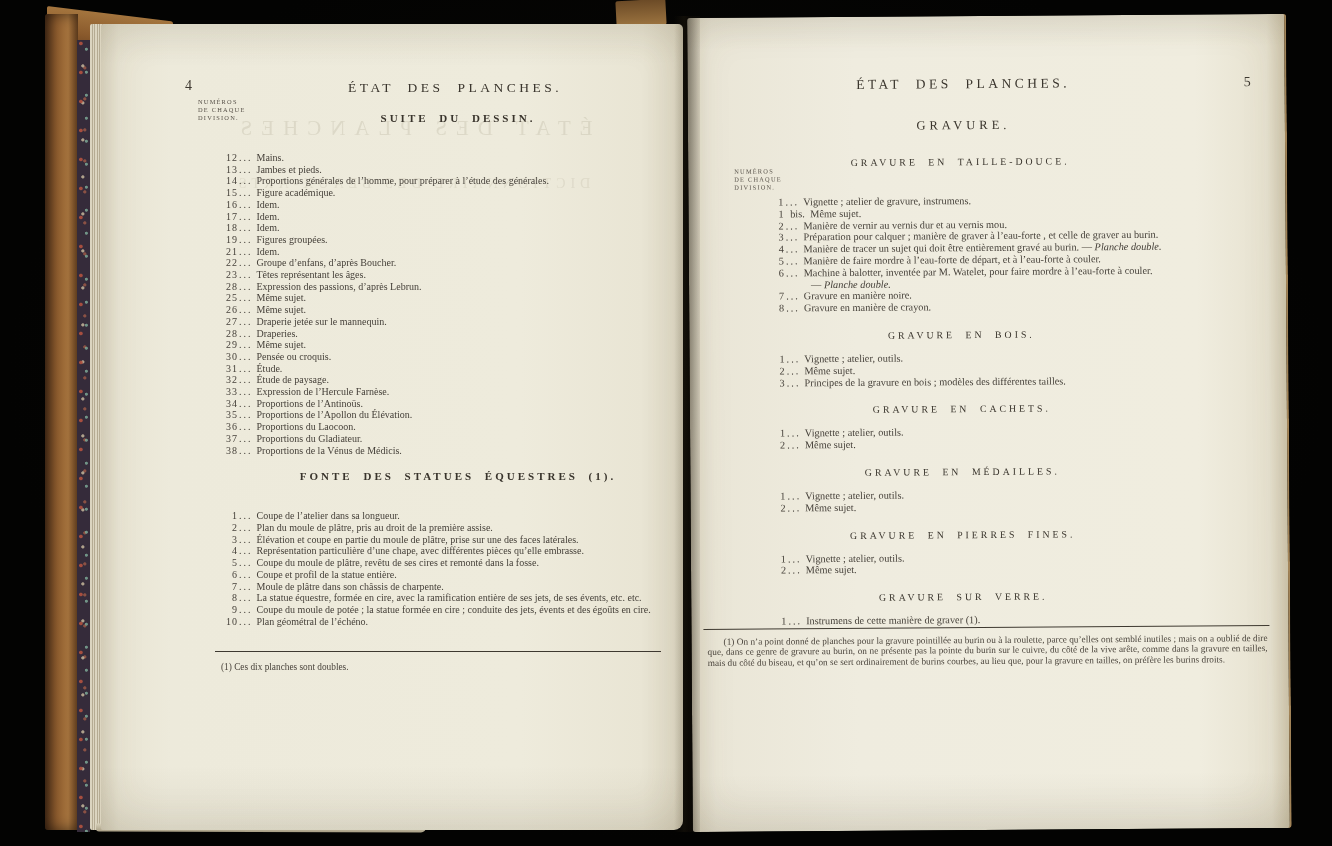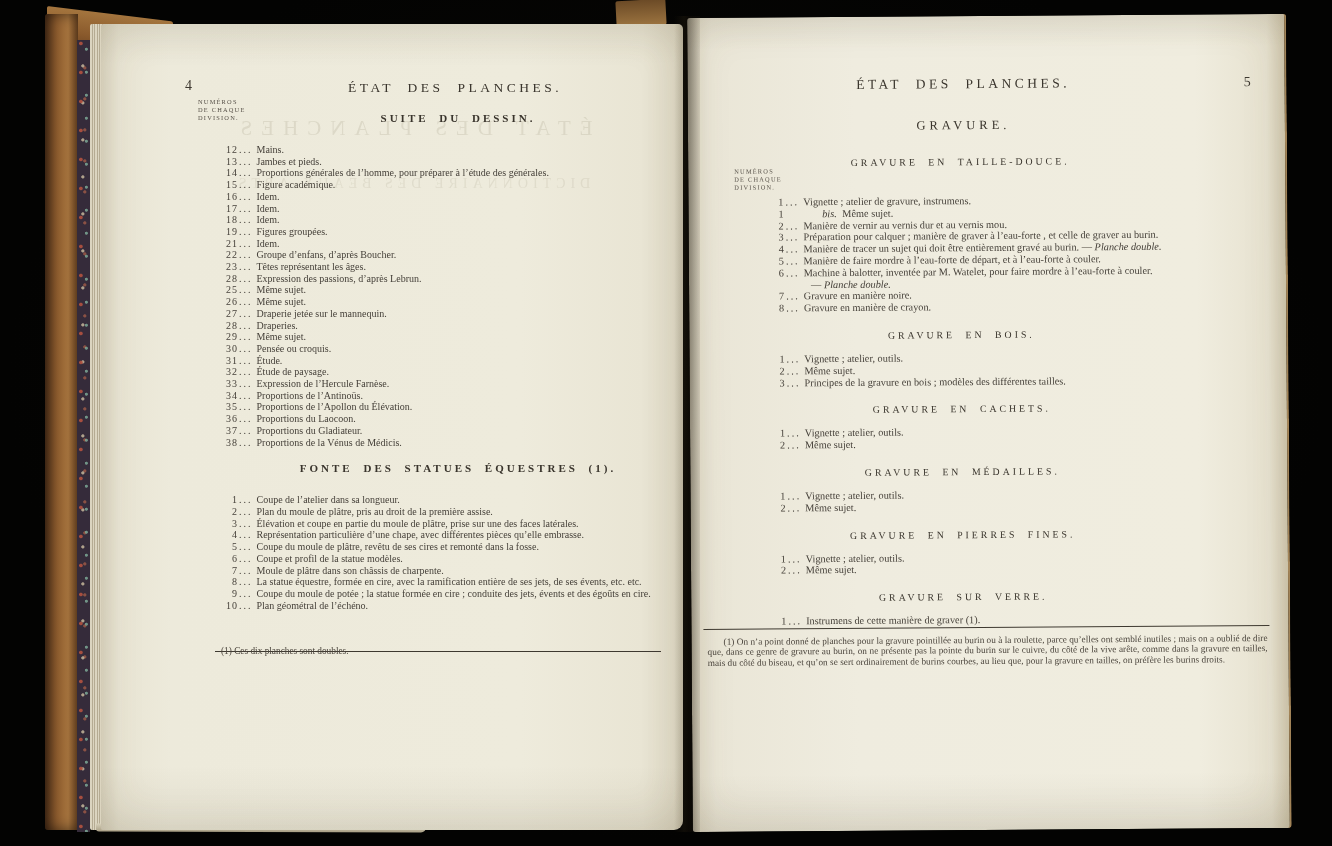--- a/index.html
+++ b/index.html
@@ -48,43 +48,43 @@
   .sections{position:absolute;}
   .section-heading{text-align:center;font-size:11px;letter-spacing:3px;word-spacing:5px;
       color:#39342c;margin:14px 0 12px;}
   .sec:first-child .section-heading{margin-top:0;}
   .main-heading{position:absolute;left:0;right:0;text-align:center;font-size:12.5px;
       letter-spacing:4px;color:#39342c;}
   .list{font-size:10px;line-height:11.7px;color:#46413a;}
   .item{padding-left:64px;text-indent:-52px;}
   .num{display:inline-block;width:26px;text-align:right;letter-spacing:1px;}
   .dots{letter-spacing:2px;padding:0 4px 0 1px;}
-  .bis{font-style:italic;padding:0 3px;margin-left:32px;}
+  .bis{padding:0 3px;}
   .pl{}
   .rule{position:absolute;border-top:1.6px solid #3e3930;}
   .footnote{position:absolute;font-size:9.3px;color:#4a443c;line-height:10.4px;}
   
   .page-left .running-title{top:56px;padding-left:126px;}
   .page-left .pagenum{left:84px;top:54px;}
   .page-left .margin-note{left:97px;top:74px;}
   .page-left .sections{left:99px;top:88px;width:468px;}
   .page-left .section-heading{padding-left:48px;font-weight:bold;}
-  .page-left .list{margin-top:20px;}
+  .page-left .list{margin-top:28px;}
   
   .page-right .running-title{top:60px;padding-right:46px;}
   .page-right .pagenum{right:34px;top:60px;}
   .page-right .main-heading{top:102px;padding-right:46px;}
   .page-right .margin-note{left:46px;top:150px;}
   .page-right .sections{left:58px;top:140px;width:524px;}
   .page-right .section-heading{padding-right:96px;font-size:9.8px;}
   .page-right .list{margin-top:10px;font-size:10.3px;line-height:11.8px;}
   .page-right .sec:first-child .list{margin-top:28px;}
   .page-right .section-heading{margin-top:16px;}
   .rp-footnote{left:16px;top:619px;width:560px;text-align:justify;text-indent:16px;}
-  .lp-footnote{left:120px;top:622px;}
+  .lp-footnote{left:120px;top:638px;}
   .lp-rule{left:114px;top:627px;width:446px;}
   .rp-rule{left:12px;top:611px;width:566px;}
   
   .ghost{position:absolute;left:60px;right:20px;text-align:center;transform:scaleX(-1);
       color:rgba(112,100,72,.13);pointer-events:none;}
   .ghost-1{top:92px;font-size:21px;letter-spacing:9px;}
   .ghost-2{top:152px;font-size:14px;letter-spacing:5px;color:rgba(112,100,72,.10);}
 </style>
 </head>
 <body>
@@ -139,21 +139,21 @@
           </div>
         </div>
         <div class="sec">
           <div class="section-heading">FONTE DES STATUES ÉQUESTRES (1).</div>
           <div class="list">
             <div class="item"><span class="num">1</span><span class="dots">...</span><span class="txt">Coupe de l’atelier dans sa longueur.</span></div>
             <div class="item"><span class="num">2</span><span class="dots">...</span><span class="txt">Plan du moule de plâtre, pris au droit de la première assise.</span></div>
             <div class="item"><span class="num">3</span><span class="dots">...</span><span class="txt">Élévation et coupe en partie du moule de plâtre, prise sur une des faces latérales.</span></div>
             <div class="item"><span class="num">4</span><span class="dots">...</span><span class="txt">Représentation particulière d’une chape, avec différentes pièces qu’elle embrasse.</span></div>
             <div class="item"><span class="num">5</span><span class="dots">...</span><span class="txt">Coupe du moule de plâtre, revêtu de ses cires et remonté dans la fosse.</span></div>
-            <div class="item"><span class="num">6</span><span class="dots">...</span><span class="txt">Coupe et profil de la statue modèles.</span></div>
+            <div class="item"><span class="num">6</span><span class="dots">...</span><span class="txt">Coupe et profil de la statue entière.</span></div>
             <div class="item"><span class="num">7</span><span class="dots">...</span><span class="txt">Moule de plâtre dans son châssis de charpente.</span></div>
             <div class="item"><span class="num">8</span><span class="dots">...</span><span class="txt">La statue équestre, formée en cire, avec la ramification entière de ses jets, de ses évents, etc. etc.</span></div>
             <div class="item"><span class="num">9</span><span class="dots">...</span><span class="txt">Coupe du moule de potée ; la statue formée en cire ; conduite des jets, évents et des égoûts en cire.</span></div>
             <div class="item"><span class="num">10</span><span class="dots">...</span><span class="txt">Plan géométral de l’échéno.</span></div>
           </div>
         </div>
       </div>
     <div class="rule lp-rule"></div>
     <div class="footnote lp-footnote">(1) Ces dix planches sont doubles.</div>
   </div>

